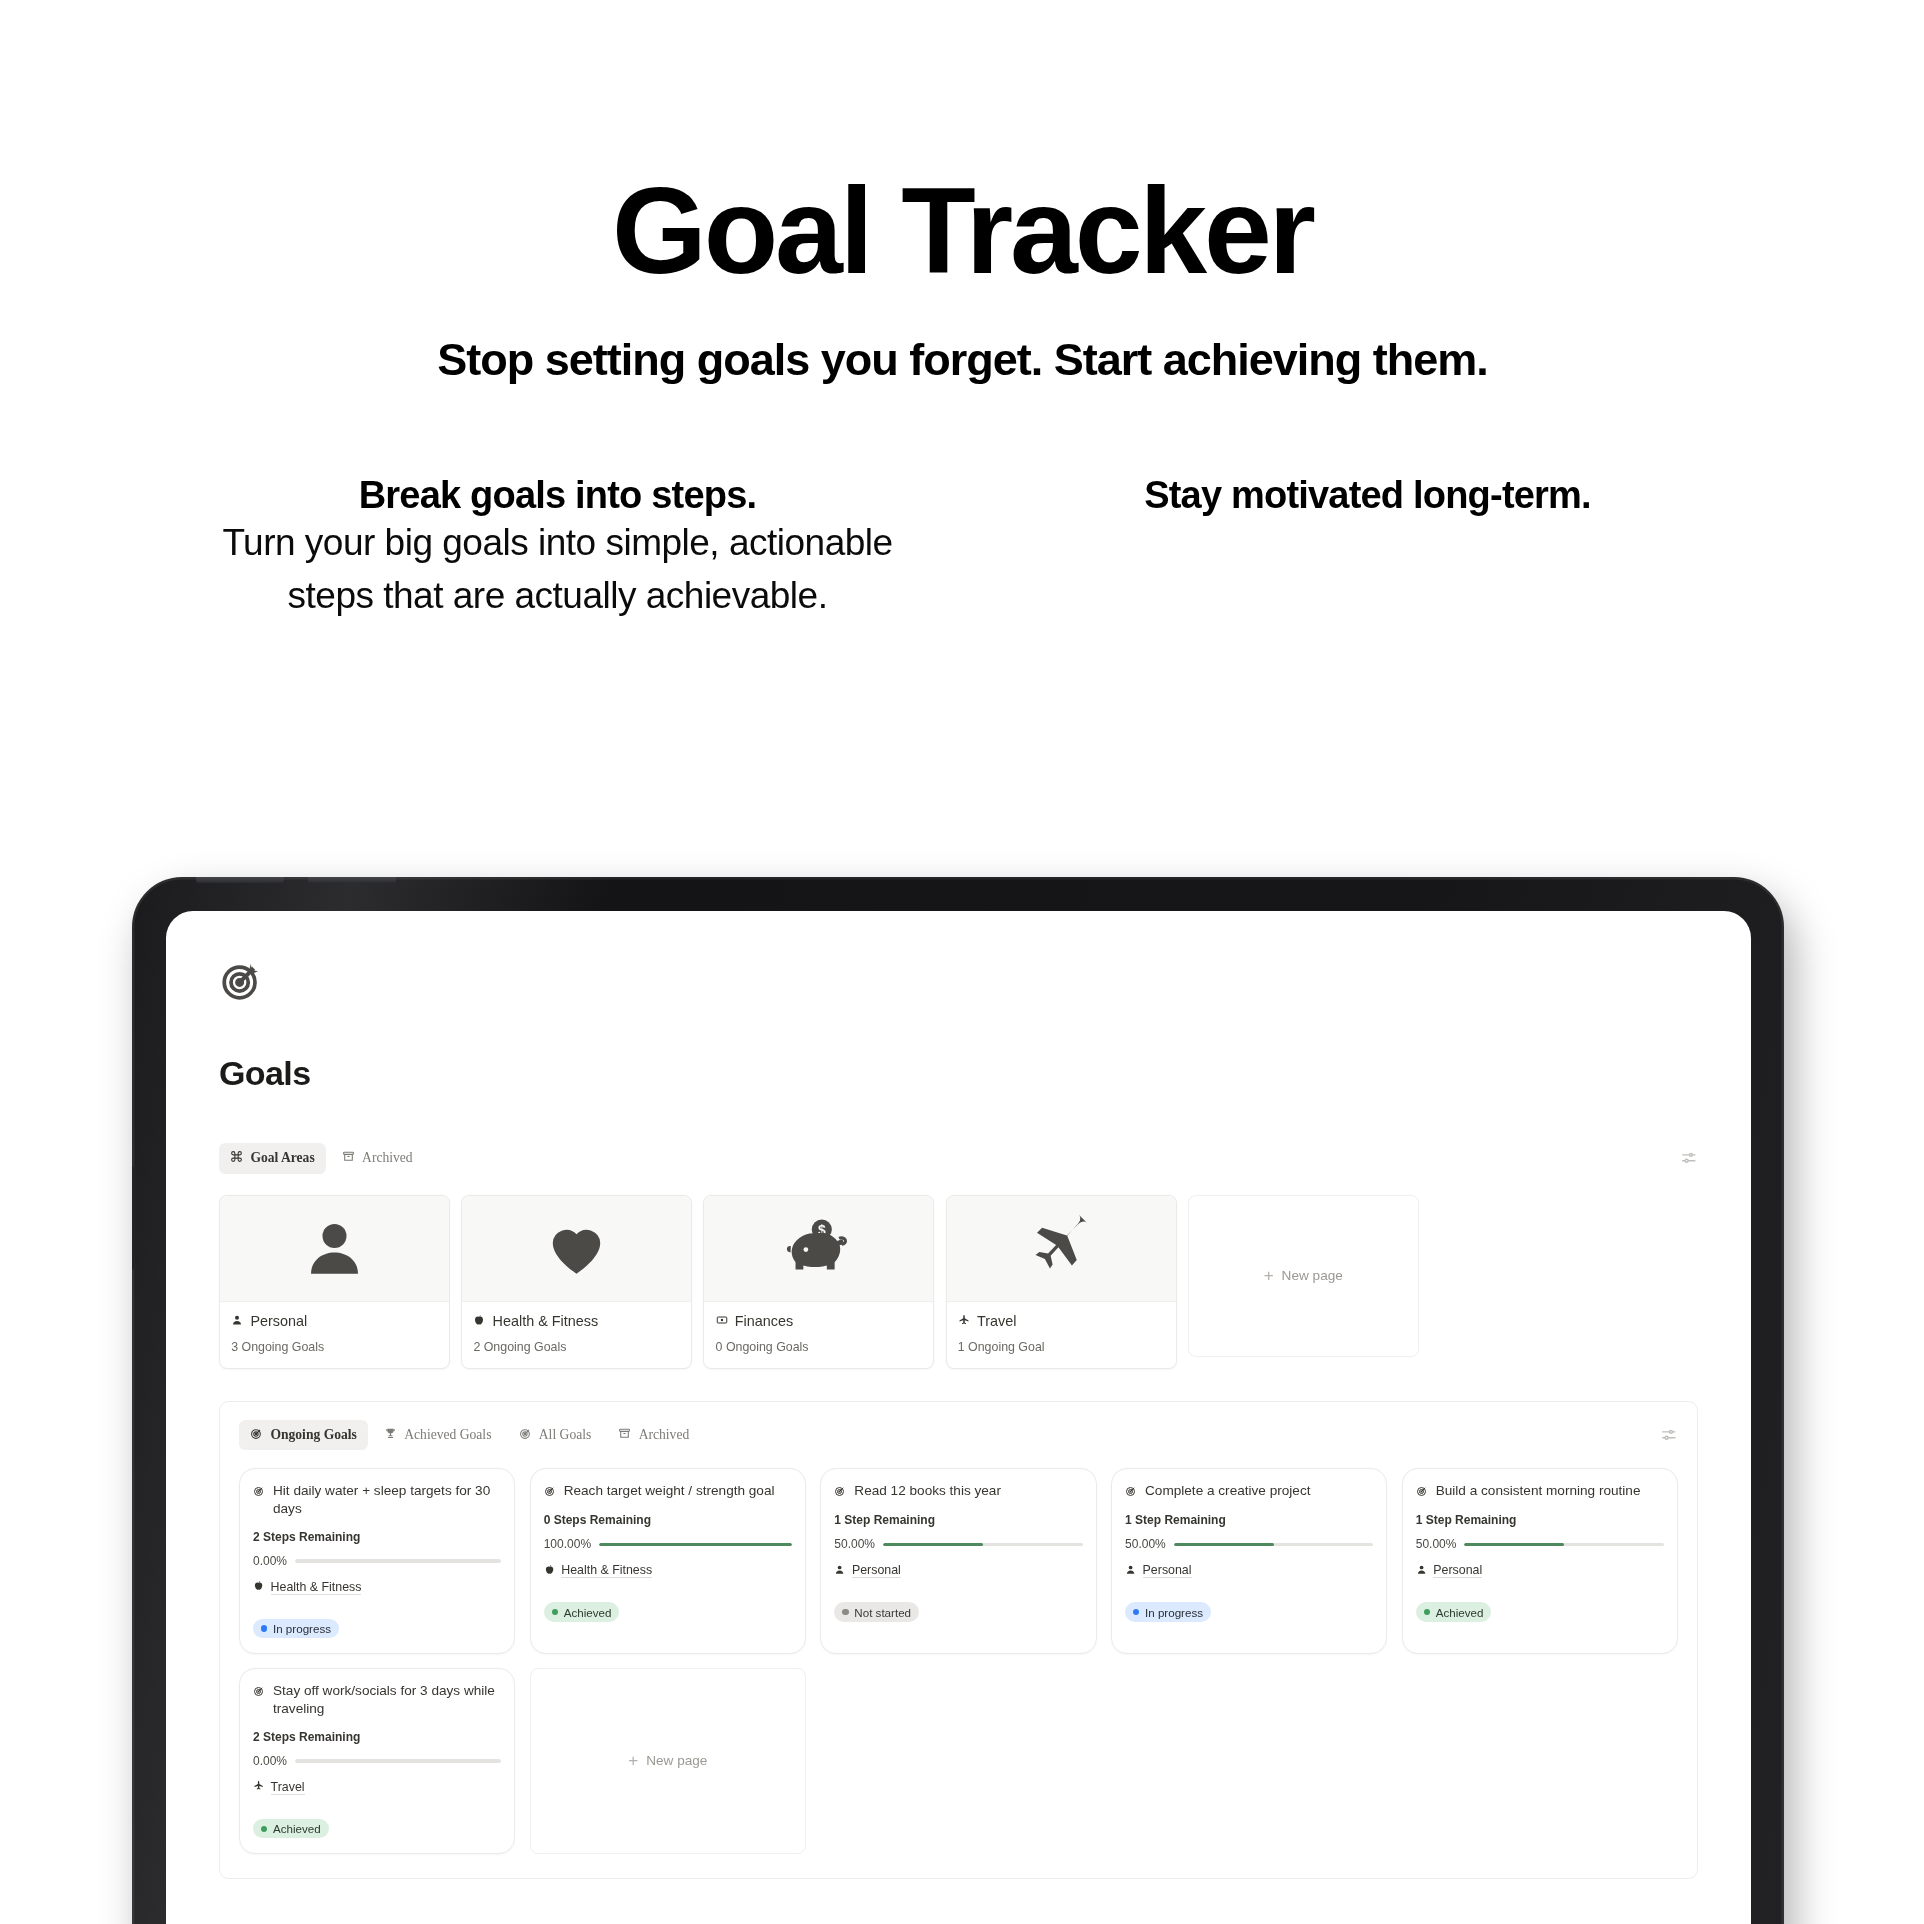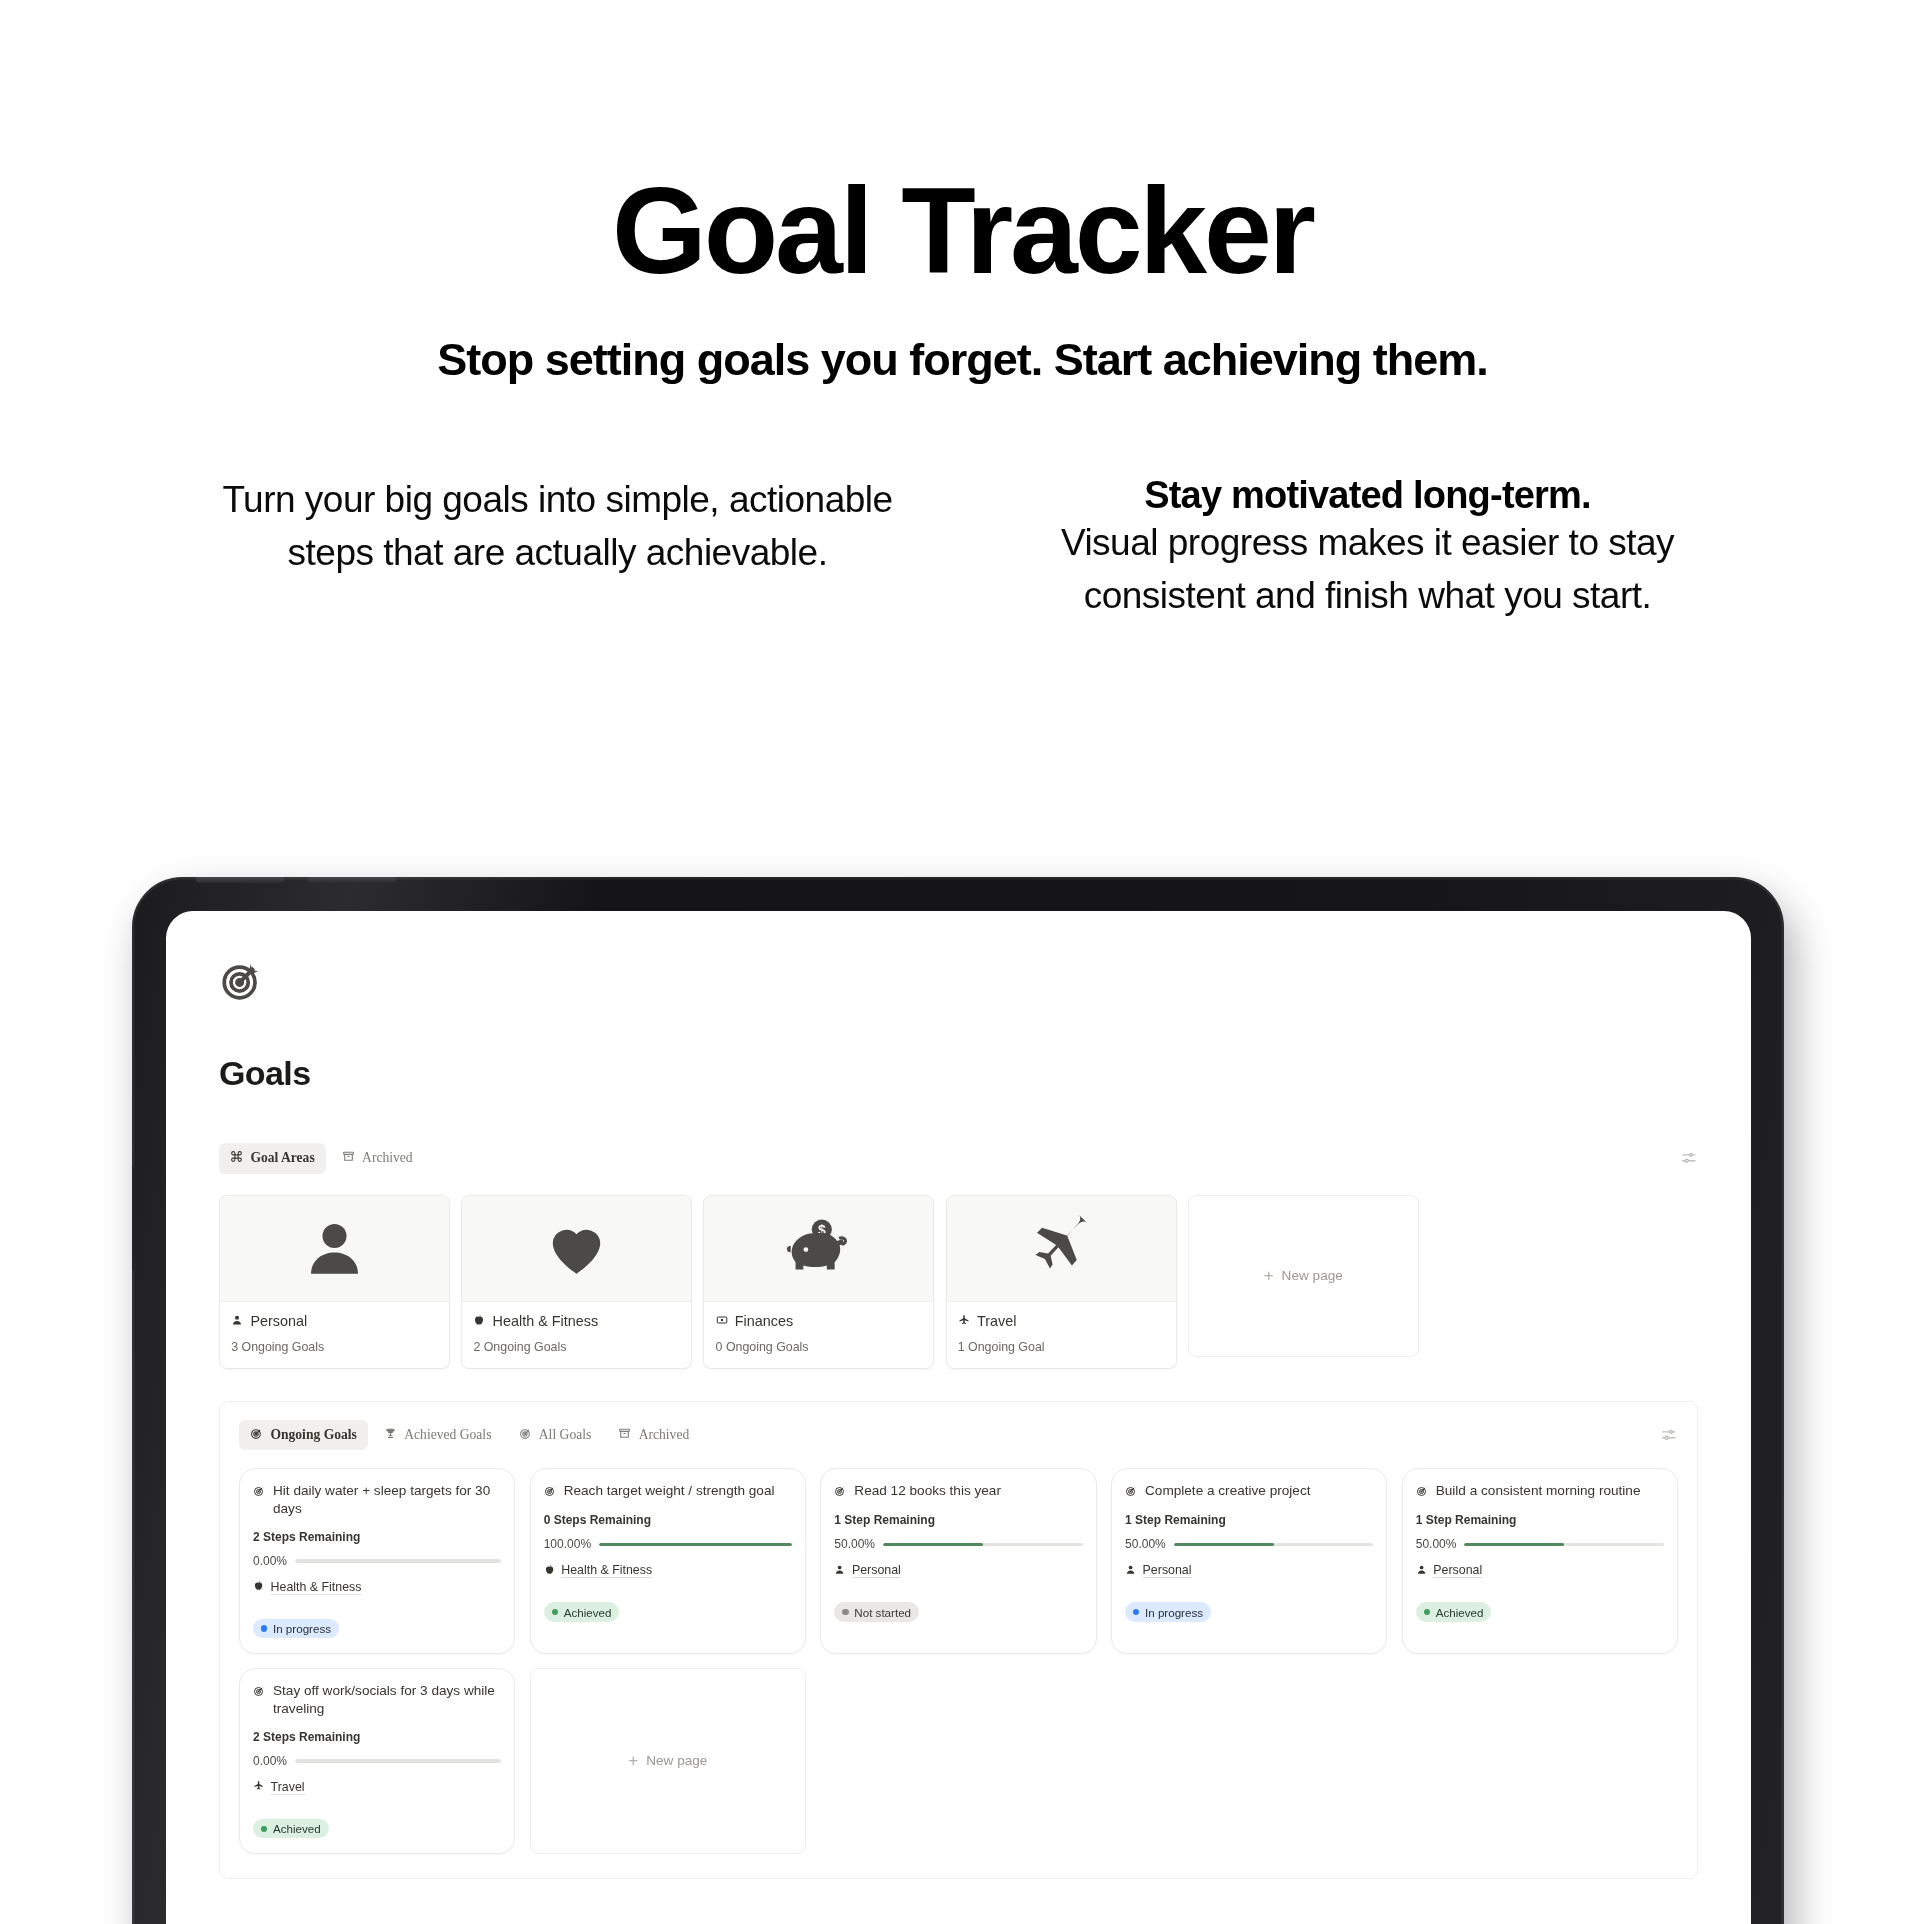--- a/index.html
+++ b/index.html
@@ -180,25 +180,25 @@
 <body>
 
 <div class="page">
 
   <div class="hero">
     <div class="hero-title">Goal Tracker</div>
     <div class="hero-sub">Stop setting goals you forget. Start achieving them.</div>
 
     <div class="features">
       <div class="feature">
+        <div class="feature-title">Break goals into steps.</div>
         <div class="feature-body">Turn your big goals into simple, actionable steps that are actually achievable.</div>
       </div>
       <div class="feature">
         <div class="feature-title">Stay motivated long-term.</div>
-        <div class="feature-body">Visual progress makes it easier to stay consistent and finish what you start.</div>
       </div>
     </div>
   </div>
 
   <div class="tablet-wrap">
     <div class="tablet-shadow"></div>
     <div class="bezel">
       <div class="btn-vol a"></div>
       <div class="btn-vol b"></div>
       <div class="btn-side"></div>

